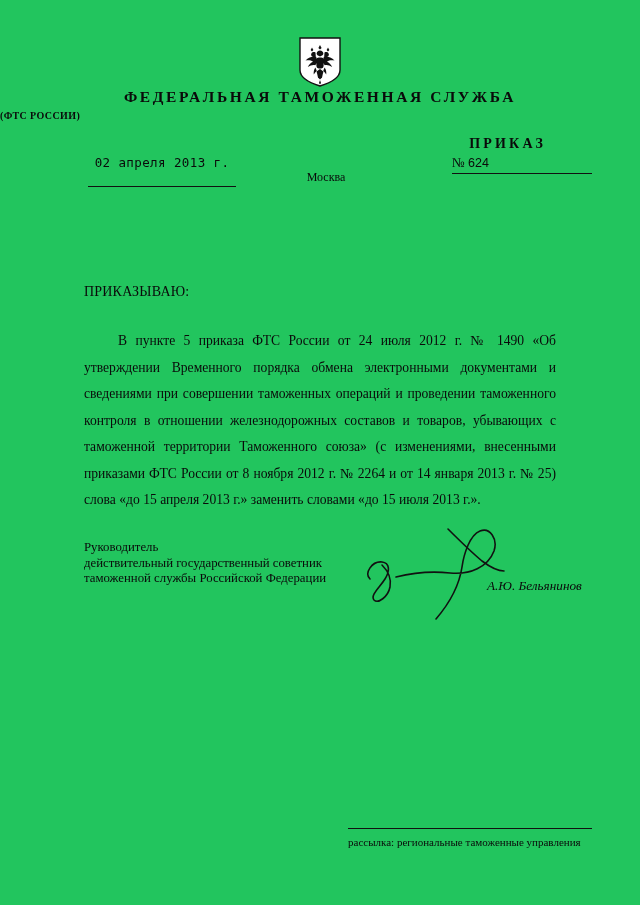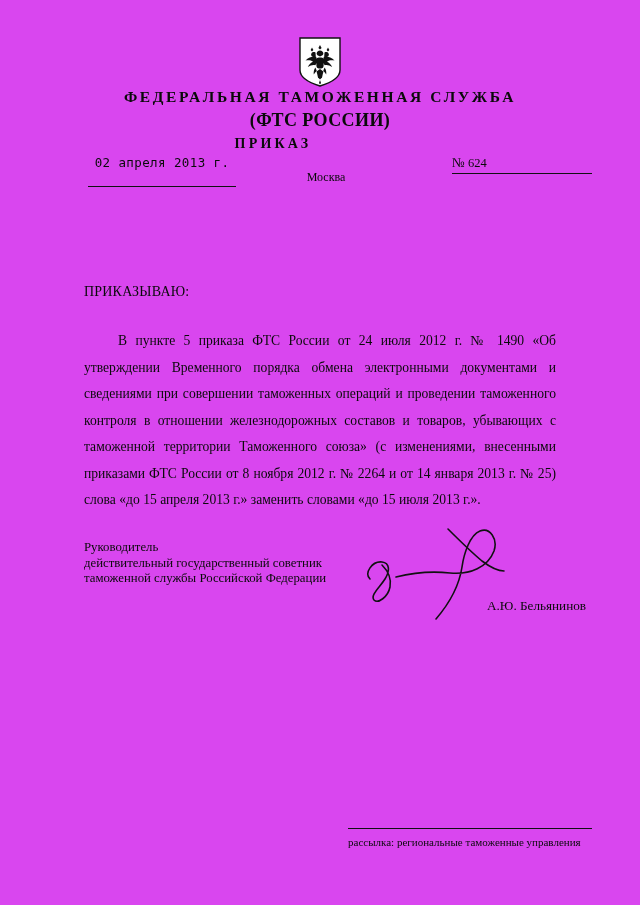--- a/index.html
+++ b/index.html
@@ -4,21 +4,21 @@
 <style>
   html, body {
     margin: 0;
     padding: 0;
     background: #ffffff;
   }
   .page {
     position: relative;
     width: 640px;
     height: 905px;
-    background: #d946ef;
+    background: #22c55e;
     font-family: "Liberation Serif", "DejaVu Serif", serif;
     color: #0a0a0a;
     overflow: hidden;
   }
 
   
   .emblem-wrap {
     position: absolute;
     top: 36px;
     left: 0;
@@ -41,31 +41,31 @@
     text-align: center;
     font-weight: bold;
     font-size: 15.5px;
     letter-spacing: 2.6px;
   }
   .org-sub {
     position: absolute;
     top: 110px;
     left: 0;
     width: 640px;
-    text-align: center;
-    font-weight: bold;
-    font-size: 18px;
+    text-align: left;
+    font-weight: bold;
+    font-size: 10px;
     letter-spacing: 0.4px;
   }
   .doc-kind {
     position: absolute;
     top: 136px;
     left: 0;
     width: 546px;
-    text-align: center;
+    text-align: right;
     font-weight: bold;
     font-size: 14px;
     letter-spacing: 3.2px;
   }
 
   
   .date-field {
     position: absolute;
     top: 155px;
     left: 88px;
@@ -83,21 +83,21 @@
     top: 155px;
     left: 452px;
     width: 140px;
     font-size: 13.5px;
     padding-bottom: 2px;
     border-bottom: 1.4px solid #111;
     white-space: nowrap;
   }
   .num-field .num-label { letter-spacing: 0.2px; }
   .num-field .num-value {
-    font-family: Liberation Serif, serif;
+    font-family: Liberation Sans, sans-serif;
     font-size: 12.5px;
     margin-left: 3px;
   }
   .city {
     position: absolute;
     top: 170px;
     left: 6px;
     width: 640px;
     text-align: center;
     font-size: 12px;
@@ -142,24 +142,25 @@
   .sign-title {
     position: absolute;
     top: 540px;
     left: 84px;
     font-size: 12.8px;
     line-height: 15.5px;
     white-space: pre-line;
   }
   .sign-name {
     position: absolute;
-    top: 598px;
+    top: 578px;
     left: 487px;
     font-size: 13.2px;
     white-space: nowrap;
+    font-style: italic;
   }
   .signature-ink {
     position: absolute;
     top: 505px;
     left: 352px;
     width: 180px;
     height: 115px;
     pointer-events: none;
   }
 

